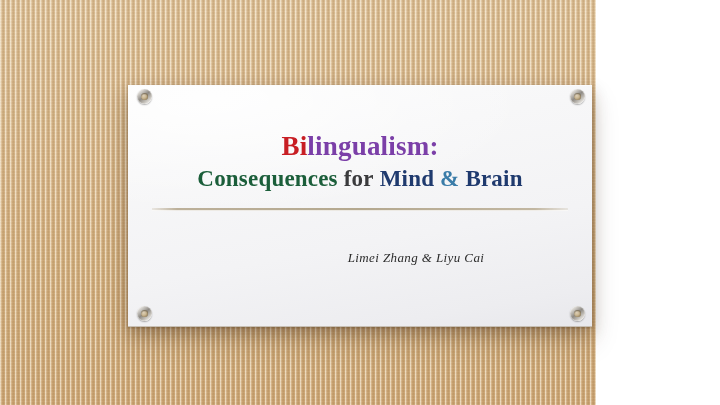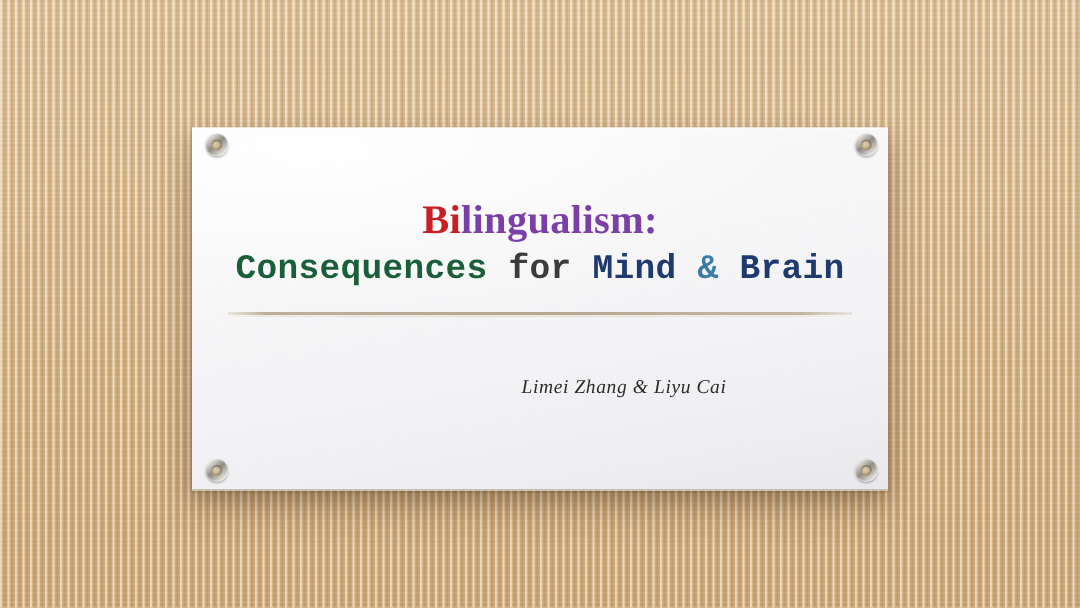--- a/index.html
+++ b/index.html
@@ -10,21 +10,21 @@
   body {
     width: 720px;
     height: 405px;
     overflow: hidden;
     font-family: "Liberation Serif", serif;
   }
 
   
   #slide-root {
     position: relative;
-    width: 720px;
+    width: 596px;
     height: 405px;
     background-color: #d8b98c;
     background-image:
       repeating-linear-gradient(
         90deg,
         rgba(255,248,232,0.55) 0px,
         rgba(255,248,232,0.55) 1px,
         rgba(214,178,128,0.00) 1px,
         rgba(214,178,128,0.00) 2px,
         rgba(160,118,66,0.22) 3px,
@@ -137,21 +137,21 @@
 
   #title-line-1 {
     font-family: "Liberation Serif", serif;
     font-weight: bold;
     font-size: 27px;
     line-height: 31px;
     letter-spacing: 0.2px;
     white-space: nowrap;
   }
   #title-line-2 {
-    font-family: Liberation Mono, monospace;
+    font-family: Liberation Serif, serif;
     font-weight: bold;
     font-size: 23px;
     line-height: 28px;
     letter-spacing: 0.2px;
     white-space: nowrap;
     margin-top: 3px;
   }
 
   .t-bi      { color: #c81e24; }
   .t-lingual { color: #7b3fa8; }

